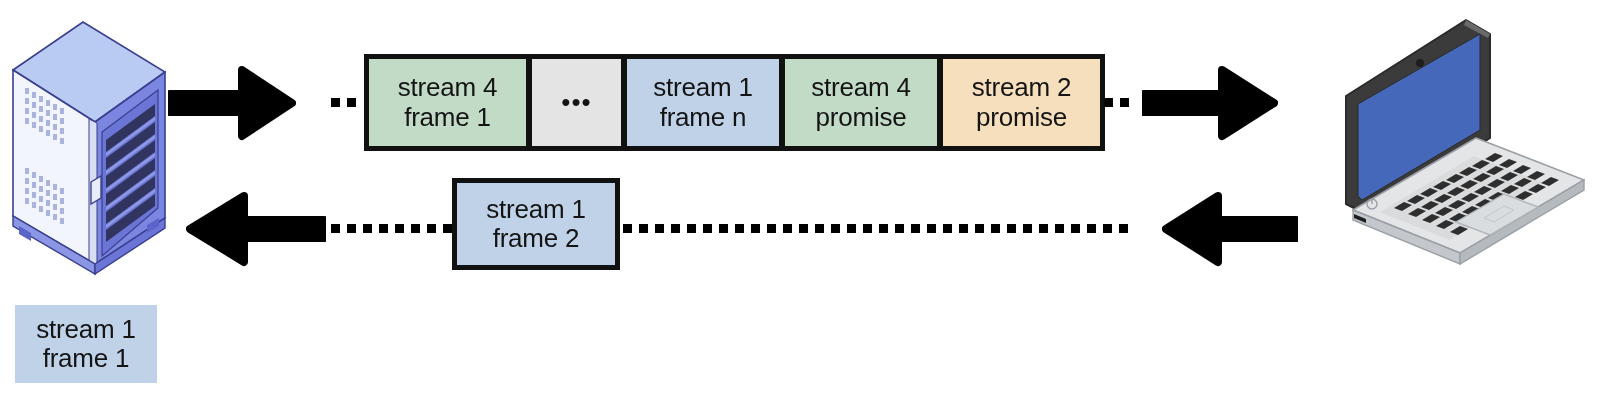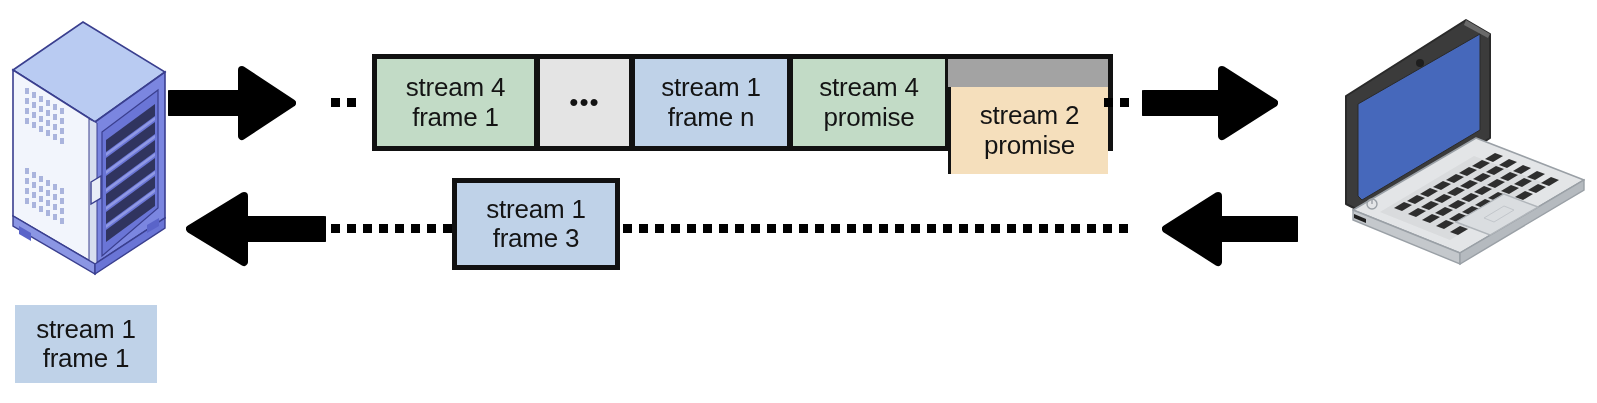--- a/index.html
+++ b/index.html
@@ -48,45 +48,45 @@
     background-image: repeating-linear-gradient(
       to right,
       #000 0px, #000 9px,
       rgba(0,0,0,0) 9px, rgba(0,0,0,0) 16px
     );
   }
 
   
   .frame-strip {
     position: absolute;
-    left: 372px;
+    left: 364px;
     top: 54px;
     height: 97px;
     box-sizing: border-box;
     border: 5px solid #111111;
     display: flex;
-    background: #a3a3a3;
+    background: #86efac;
   }
   .cell {
     box-sizing: border-box;
     height: 100%;
     display: flex;
     flex-direction: column;
     align-items: center;
     justify-content: center;
     border-left: 3px solid #111111;
     border-right: 3px solid #111111;
     font-size: 26px;
     color: #141414;
     line-height: 1.12;
     letter-spacing: -0.2px;
     white-space: nowrap;
   }
   .cell:first-child { border-left: none; }
-  .cell:last-child  { border-right: none; margin-top: 28px; }
+  .cell:last-child  { border-right: none; }
   .cell .l1 { display:block; }
   .cell .l2 { display:block; }
   .cell.italic2 .l2 { }
   .cell.ellipsis {
     font-size: 26px;
     letter-spacing: 1px;
   }
 
   
   .std-box {
@@ -330,21 +330,21 @@
   <div class="block-arrow" style="left:1162px; top:190px; width:136px; height:78px;">
     <svg width="136" height="78" viewBox="0 0 136 78" xmlns="http://www.w3.org/2000/svg">
       <path d="M134,30 L56,30 L56,6 L4,39 L56,72 L56,48 L134,48 Z" fill="#000000" stroke="#000000" stroke-width="8" stroke-linejoin="round"></path>
     </svg>
   </div>
 
   <div class="dotline" style="left:623px; top:224px; width:512px;"></div>
 
   <div class="std-box bordered" id="upstreamBox" style="left: 452px; top: 178px; width: 168px; height: 92px; background: rgb(191, 210, 232);">
     <span class="l1">stream 1</span>
-    <span class="l2">frame 3</span>
+    <span class="l2">frame 2</span>
   </div>
 
   <div class="dotline" style="left:331px; top:224px; width:122px;"></div>
 
   <div class="block-arrow" style="left:186px; top:190px; width:140px; height:78px;">
     <svg width="140" height="78" viewBox="0 0 140 78" xmlns="http://www.w3.org/2000/svg">
       <path d="M138,30 L58,30 L58,6 L4,39 L58,72 L58,48 L138,48 Z" fill="#000000" stroke="#000000" stroke-width="8" stroke-linejoin="round"></path>
     </svg>
   </div>
 

